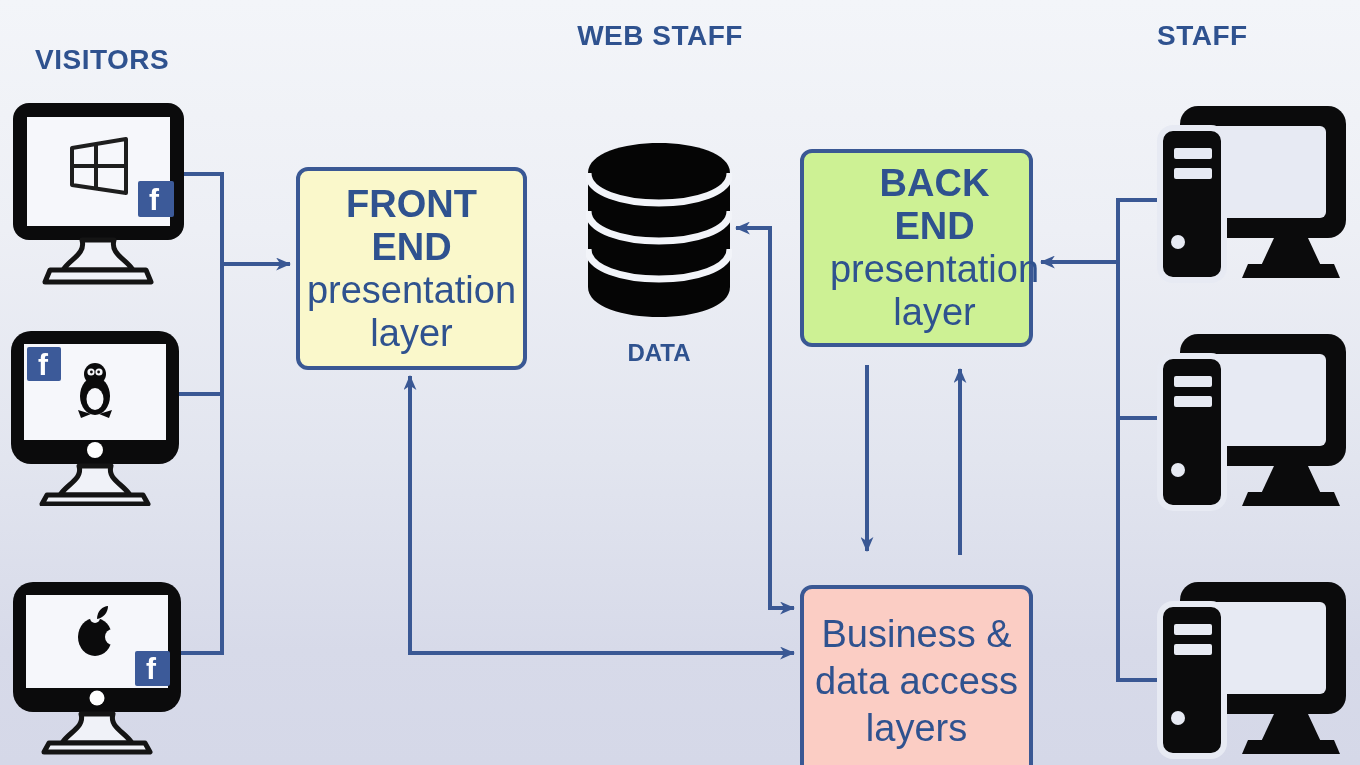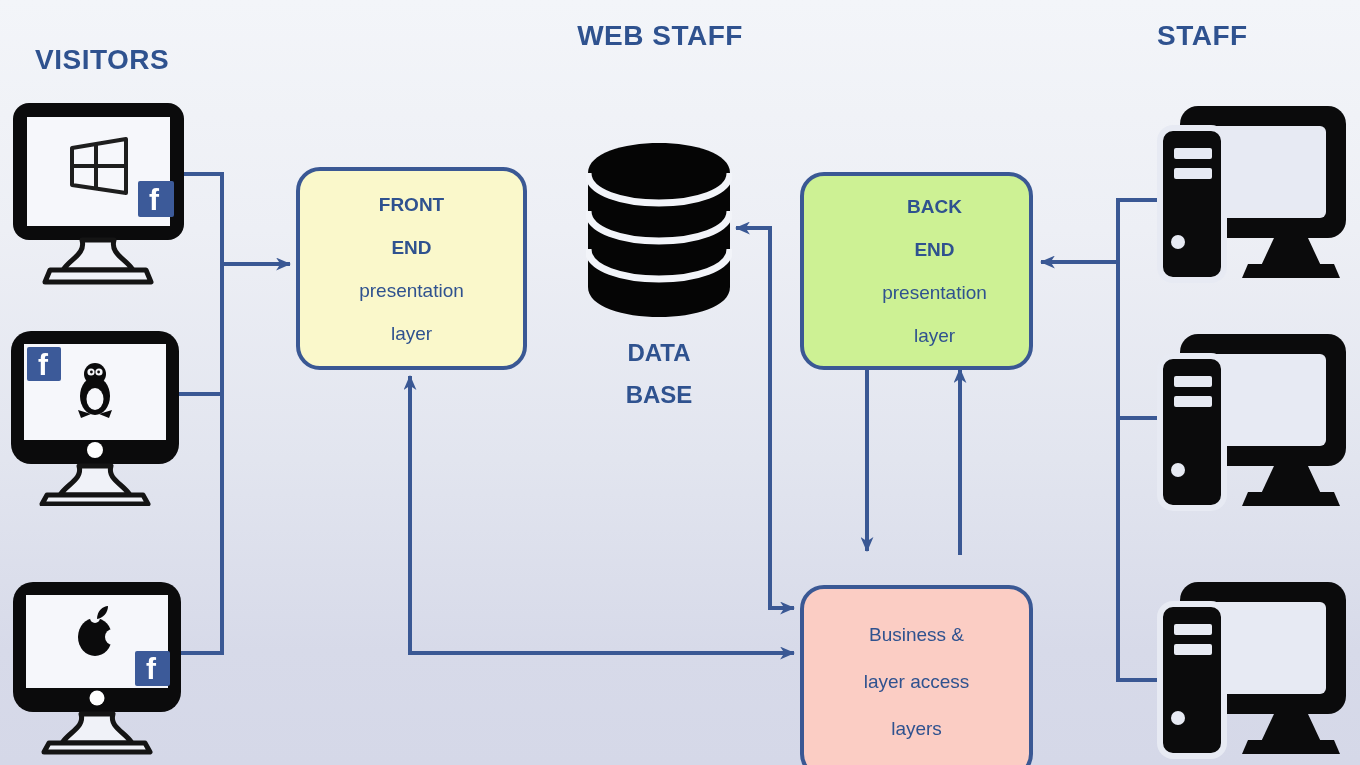--- a/index.html
+++ b/index.html
@@ -7,29 +7,29 @@
   #canvas{
     position:relative;width:1360px;height:765px;overflow:hidden;
     background:linear-gradient(180deg,#F3F5F9 0%,#EDEFF5 30%,#E2E5EF 60%,#D7DAE9 85%,#D5D8E8 100%);
   }
   .abs{position:absolute;}
   .section-title{
     font-weight:bold;font-size:28px;letter-spacing:.5px;
     color:var(--text_blue);white-space:nowrap;text-align:center;
   }
   .node-box{
-    position:absolute;border:4px solid var(--accent_blue);border-radius:24px;
+    position:absolute;border:4px solid var(--accent_blue);border-radius:12px;
     display:flex;flex-direction:column;align-items:center;justify-content:center;
-    color:var(--text_blue);font-size:19px;text-align:left;box-sizing:border-box;
+    color:var(--text_blue);font-size:38px;text-align:left;box-sizing:border-box;
   }
   .node-box .t{font-weight:bold;line-height:43px;}
   .node-box .s{line-height:43px;}
   .node-box .b{line-height:47px;}
   #front-end-box{left:296px;top:167px;width:231px;height:203px;background:var(--front_end_fill);}
-  #back-end-box{left:800px;top:172px;width:233px;height:198px;background:var(--back_end_fill);padding-left:36px;}
+  #back-end-box{left:800px;top:149px;width:233px;height:198px;background:var(--back_end_fill);padding-left:36px;}
   #business-box{left:800px;top:585px;width:233px;height:193px;background:var(--business_fill);}
   #db-label{left:586px;top:332px;width:146px;text-align:center;font-weight:bold;
     font-size:24px;line-height:42px;color:var(--text_blue);}
   .connector{stroke:var(--accent_blue);stroke-width:4;fill:none;}
   .arrowhead{fill:var(--accent_blue);}
   .bezel{fill:#0B0B0C;}
   .screen{fill:#F6F7FB;}
   .screen-dim{fill:#E7EAF3;}
   .fb-rect{fill:var(--facebook_blue);}
   .fb-f{fill:#FFFFFF;font-weight:bold;font-size:30px;font-family:"Liberation Sans",sans-serif;}
@@ -135,21 +135,20 @@
   </svg>
 
   <svg class="abs" style="left:586px;top:140px;" width="146" height="180" viewBox="0 0 146 180">
     <path class="db-body" d="M2,33 C2,-7 144,-7 144,33 L144,147 C144,187 2,187 2,147 Z"></path>
     <path class="db-gap" d="M2,33 C2,73 144,73 144,33"></path>
     <path class="db-gap" d="M2,71 C2,111 144,111 144,71"></path>
     <path class="db-gap" d="M2,109 C2,149 144,149 144,109"></path>
   </svg>
   <div id="db-label" class="abs">
     <div>DATA</div>
-    <div>BASE</div>
   </div>
 
   <svg class="abs" style="left:1152px;top:100px;" width="200" height="185" viewBox="0 0 200 185">
     <rect class="bezel" x="28" y="6" width="166" height="132" rx="18"></rect>
     <rect class="screen-dim" x="48" y="26" width="126" height="92" rx="6"></rect>
     <path class="black" d="M122,138 L156,138 L170,168 L108,168 Z"></path>
     <path class="black" d="M96,164 L182,164 L188,178 L90,178 Z"></path>
     <g>
       <rect class="black" x="8" y="28" width="64" height="152" rx="13" stroke="#E7EAF3" stroke-width="6"></rect>
       <rect class="lightfill" x="22" y="48" width="38" height="11" rx="2"></rect>
@@ -193,17 +192,17 @@
 
   <div id="back-end-box" class="node-box">
     <div class="t">BACK</div>
     <div class="t">END</div>
     <div class="s">presentation</div>
     <div class="s">layer</div>
   </div>
 
   <div id="business-box" class="node-box">
     <div class="b">Business &amp;</div>
-    <div class="b">layer access</div>
+    <div class="b">data access</div>
     <div class="b">layers</div>
   </div>
 
 </div>
 
 </body></html>

